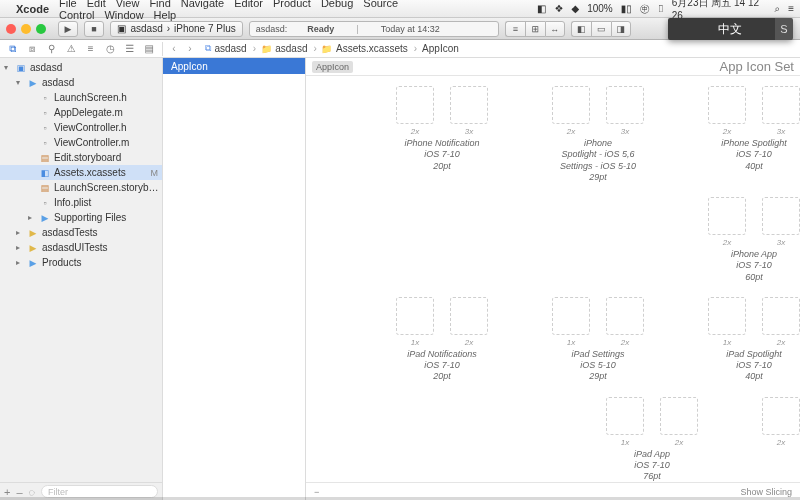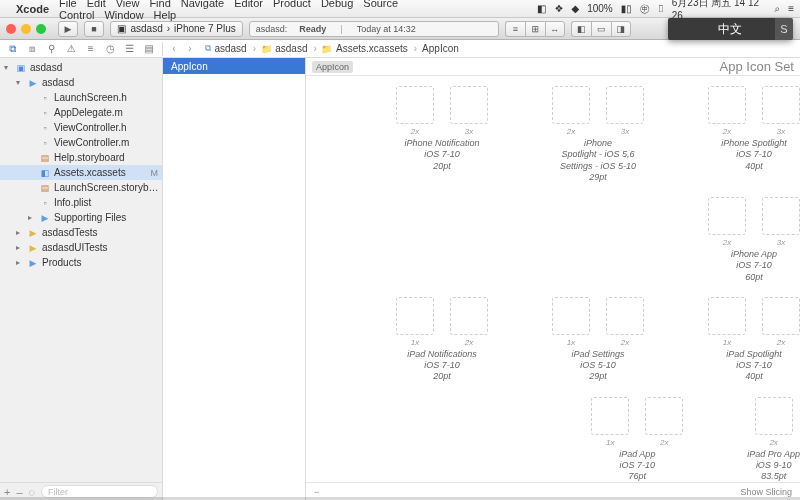--- a/index.html
+++ b/index.html
@@ -14,21 +14,21 @@
 .menubar .status { display: flex; gap: 8px; align-items: center; font-size: 10px; color: #333; }
 .menubar .status span { }
 
 
 .toolbar { height: 22px; background: linear-gradient(#f1f1f1,#d9d9d9); border-bottom: 1px solid #b3b3b3; display: flex; align-items: center; padding: 0 6px; gap: 6px; }
 .traffic { display: flex; gap: 5px; margin-right: 6px; }
 .tl { width: 10px; height: 10px; border-radius: 50%; }
 .tl.r { background:#ff5f57; } .tl.y{background:#febc2e;} .tl.g{background:#28c840;}
 .tbtn { height: 16px; min-width: 20px; border: 1px solid #b7b7b7; border-radius: 3px; background: linear-gradient(#fbfbfb,#e8e8e8); display:flex; align-items:center; justify-content:center; font-size:9px; color:#555;}
 .scheme { display:flex; align-items:center; height:16px; border:1px solid #b7b7b7; border-radius:3px; background:linear-gradient(#fbfbfb,#e8e8e8); padding:0 6px; gap:4px; font-size:10px;}
-.activity { flex:1; max-width: 250px; height:16px; border:1px solid #b7b7b7; border-radius:3px; background:#f6f6f6; display:flex; align-items:center; padding:0 6px; font-size:9px; color:#555; gap:12px;}
+.activity { flex:1; max-width: 250px; height:16px; border:1px solid #b7b7b7; border-radius:3px; background:#f6f6f6; display:flex; align-items:center; padding:0 6px; font-size:9px; color:#555; gap:20px;}
 .activity .sep { color:#aaa; margin:0 2px;}
 .tgrp { display:flex; gap:0;}
 .tgrp .tbtn { border-radius:0; border-right:none;}
 .tgrp .tbtn:first-child{border-top-left-radius:3px;border-bottom-left-radius:3px;}
 .tgrp .tbtn:last-child{border-top-right-radius:3px;border-bottom-right-radius:3px;border-right:1px solid #b7b7b7;}
 
 
 .jumpbar { height:18px; background:#fff; border-bottom:1px solid #dcdcdc; display:flex; align-items:center; }
 .jumpbar .navicons { width:163px; display:flex; align-items:center; gap:6px; padding:0 6px; border-right:1px solid #dcdcdc;}
 .jumpbar .navicons .ico{ width:14px; height:14px; display:flex;align-items:center;justify-content:center;font-size:10px;color:#7a7a7a;}
@@ -200,21 +200,21 @@
           <span class="lbl">ViewController.h</span>
         </div>
         <div class="row" style="padding-left: 28px;">
           <span class="disc"></span>
           <span class="ic file">▫</span>
           <span class="lbl">ViewController.m</span>
         </div>
         <div class="row" style="padding-left: 28px;">
           <span class="disc"></span>
           <span class="ic sb">▤</span>
-          <span class="lbl">Help.storyboard</span>
+          <span class="lbl">Edit.storyboard</span>
         </div>
         <div class="row sel" style="padding-left: 28px;">
           <span class="disc"></span>
           <span class="ic xc">◧</span>
           <span class="lbl">Assets.xcassets</span>
           <span class="mod">M</span>
         </div>
         <div class="row" style="padding-left: 28px;">
           <span class="disc"></span>
           <span class="ic sb">▤</span>
@@ -359,21 +359,20 @@
             </div>
             <div class="t">iPad App<br>iOS 7-10<br>76pt</div>
           </div>
           <div class="grp">
             <div class="wells">
               <div class="well"></div>
             </div>
             <div class="scl">
               <span>2x</span>
             </div>
-            <div class="t">iPad Pro App<br>iOS 9-10<br>83.5pt</div>
           </div>
         </div>
       </div>
     <div class="bottombar">
       <span style="margin-right:auto">−</span>
       <span>Show Slicing</span>
     </div>
   </div>
 </div>
 

